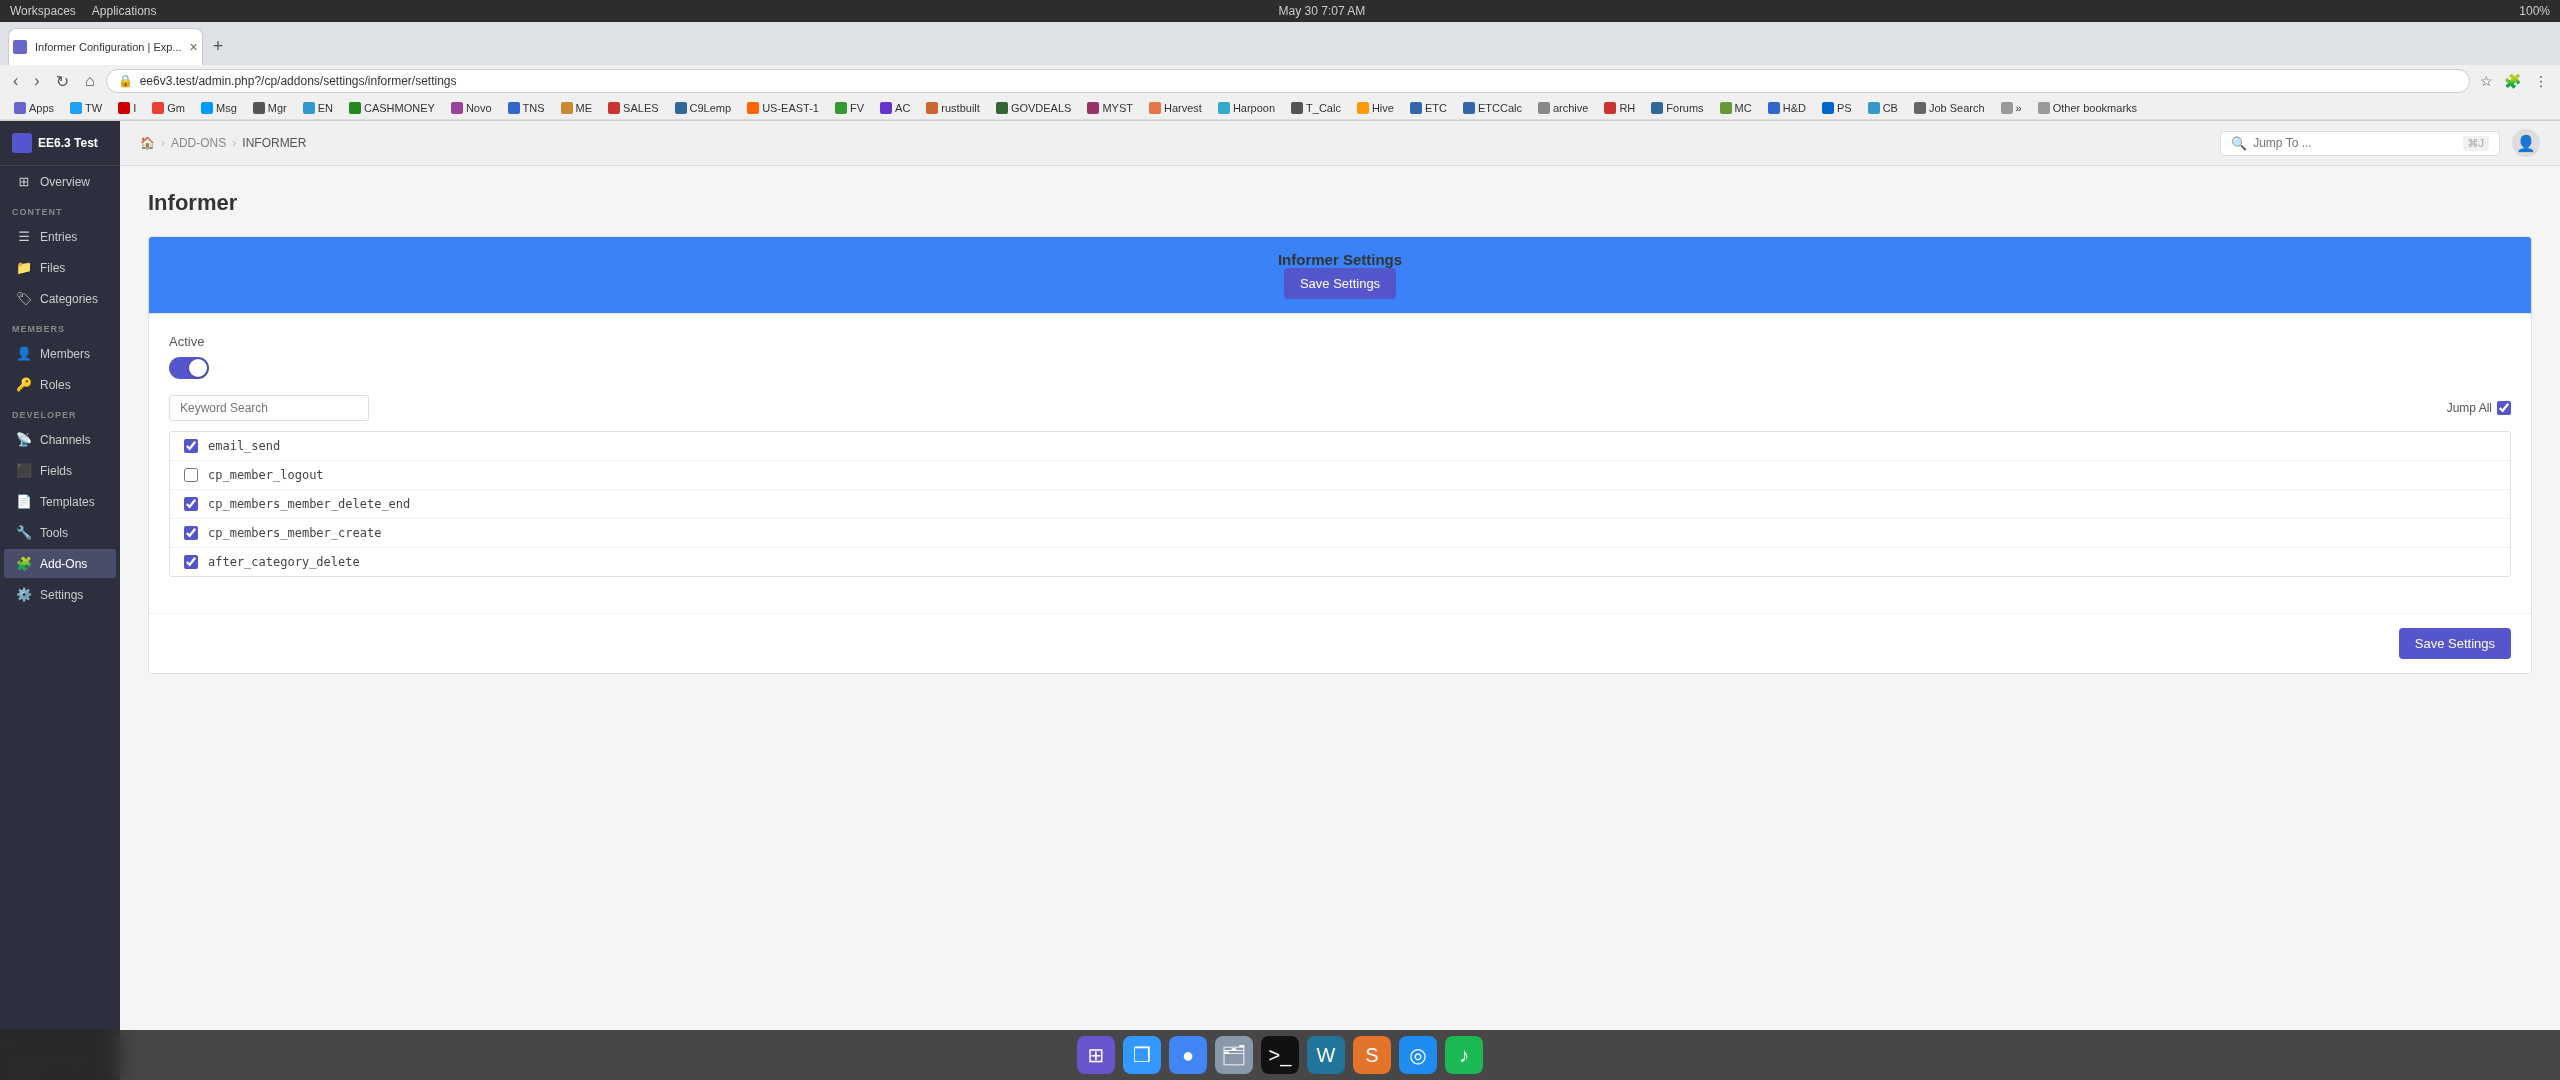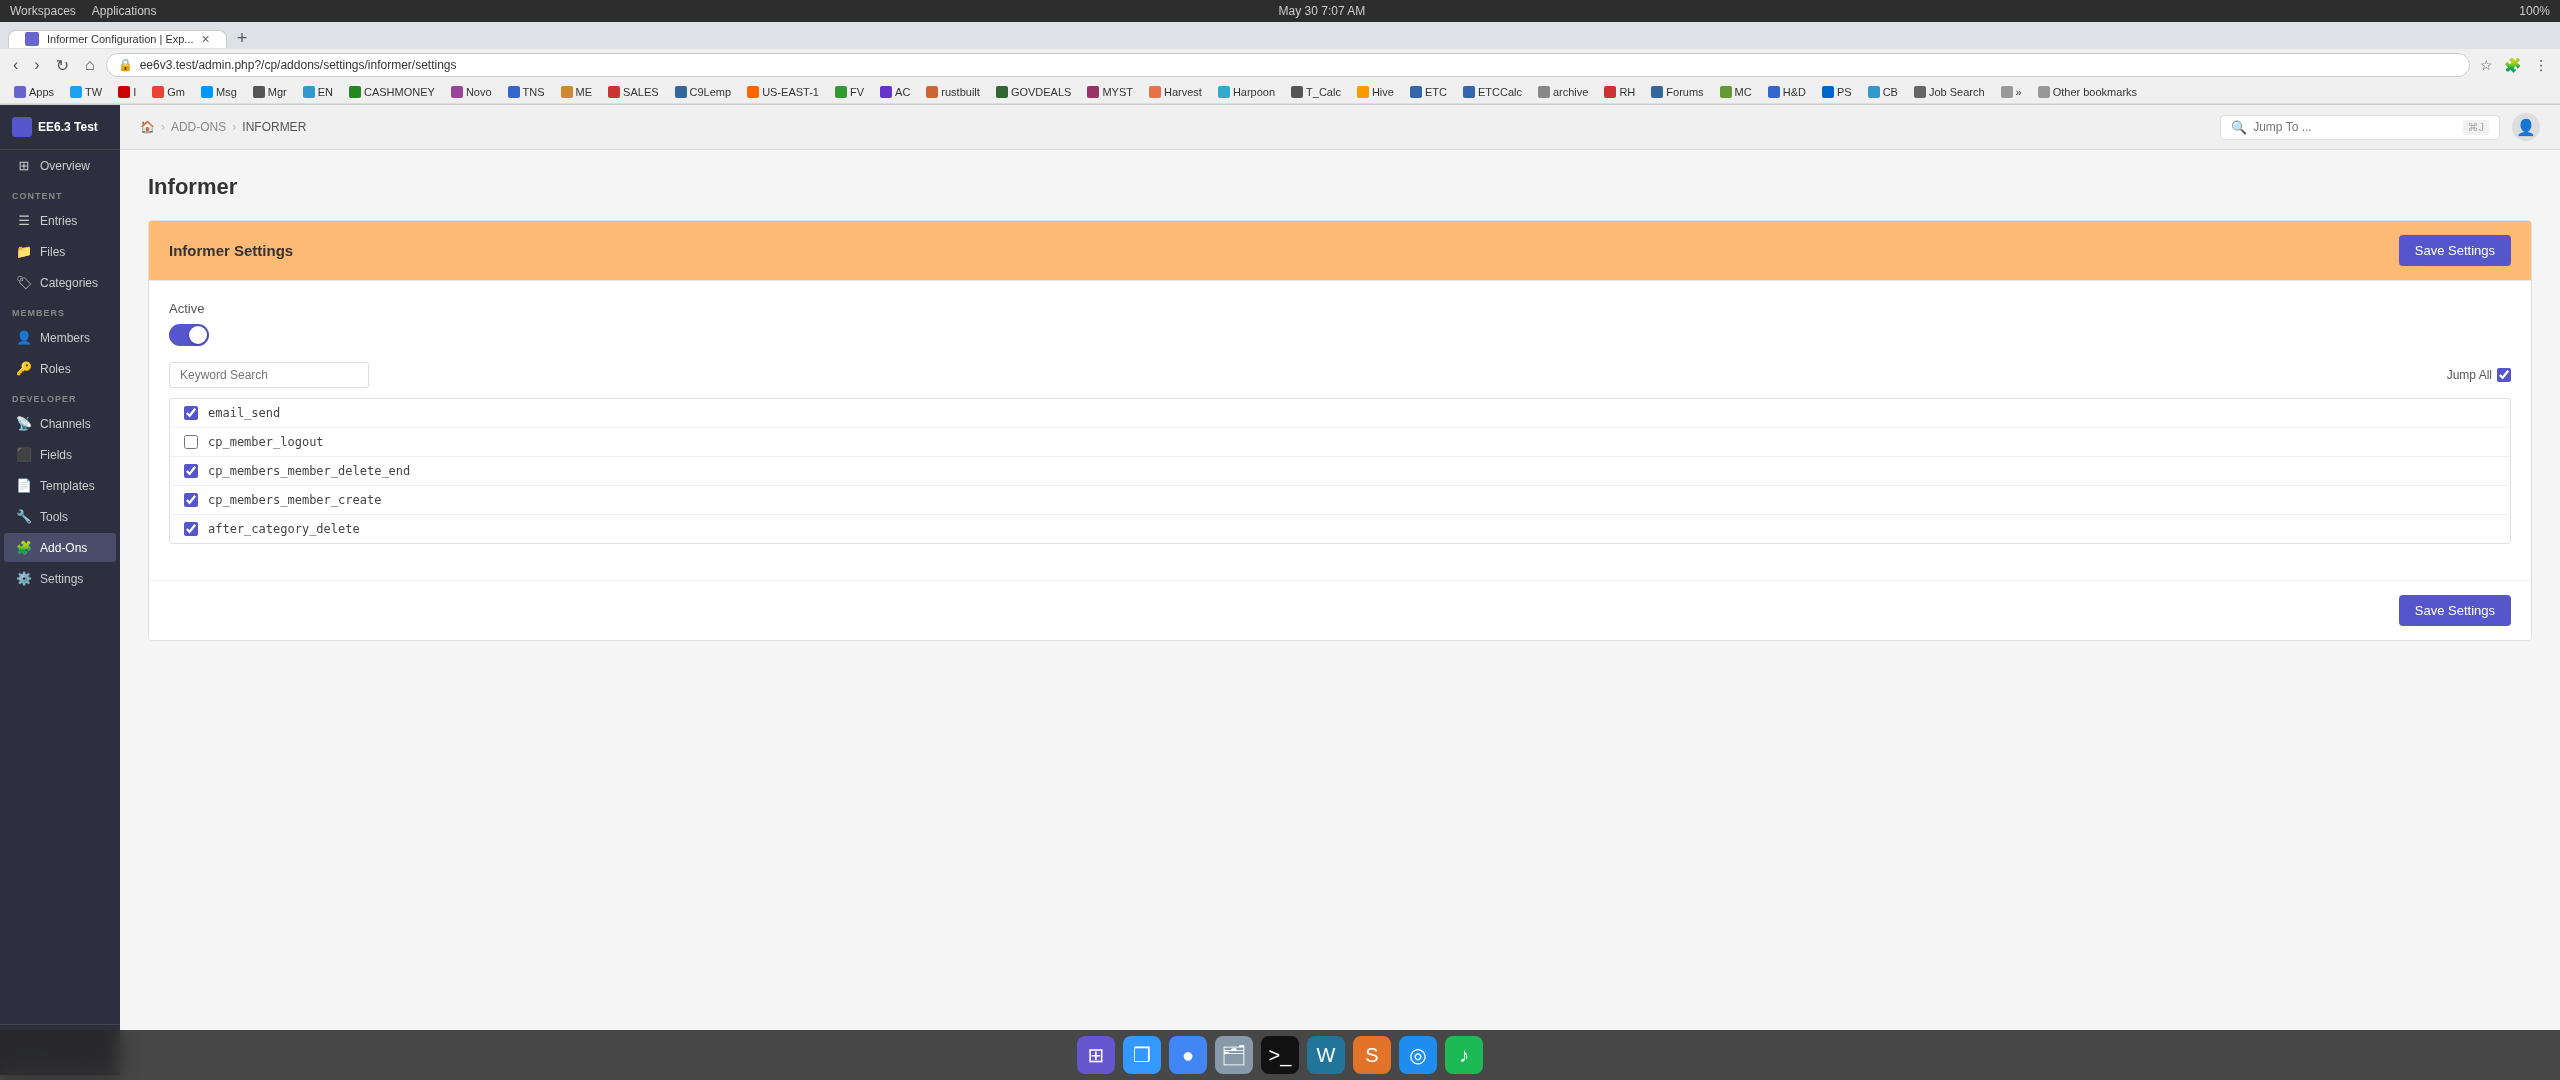--- a/index.html
+++ b/index.html
@@ -27,28 +27,28 @@
     .tab-bar {
       display: flex;
       align-items: center;
       padding: 6px 8px 0;
       gap: 4px;
       background: #dee1e6;
     }
     .tab {
       background: #fff;
       border-radius: 8px 8px 0 0;
-      padding: 6px 16px;
+      padding: 6px 4px;
       font-size: 12px;
       display: flex;
       align-items: center;
       gap: 8px;
       max-width: 220px;
       min-width: 160px;
-      height: 18px;
+      height: 37px;
       border: 1px solid #ccc;
       border-bottom: none;
     }
     .tab-favicon { width: 14px; height: 14px; background: #6666cc; border-radius: 2px; flex-shrink: 0; }
     .tab-title { font-size: 11px; white-space: nowrap; overflow: hidden; text-overflow: ellipsis; flex: 1; }
     .tab-close { font-size: 14px; color: #666; cursor: pointer; }
     .tab-new { background: none; border: none; font-size: 18px; cursor: pointer; color: #555; padding: 0 6px; }
 
     .nav-bar {
       display: flex;
@@ -209,21 +209,22 @@
       border: 1px solid #e0e0e0;
       border-radius: 4px;
       overflow: hidden;
     }
     .settings-card-header {
       display: flex;
       align-items: center;
       justify-content: space-between;
       padding: 14px 20px;
       border-bottom: 1px solid #e8e8e8;
-      background: #fdba74;
+      background: #3b82f6;
+      flex-direction: column;
     }
     .settings-card-title {
       font-size: 15px;
       font-weight: 600;
       color: #333;
     }
     .btn-primary {
       background: #5555cc;
       color: #fff;
       border: none;

